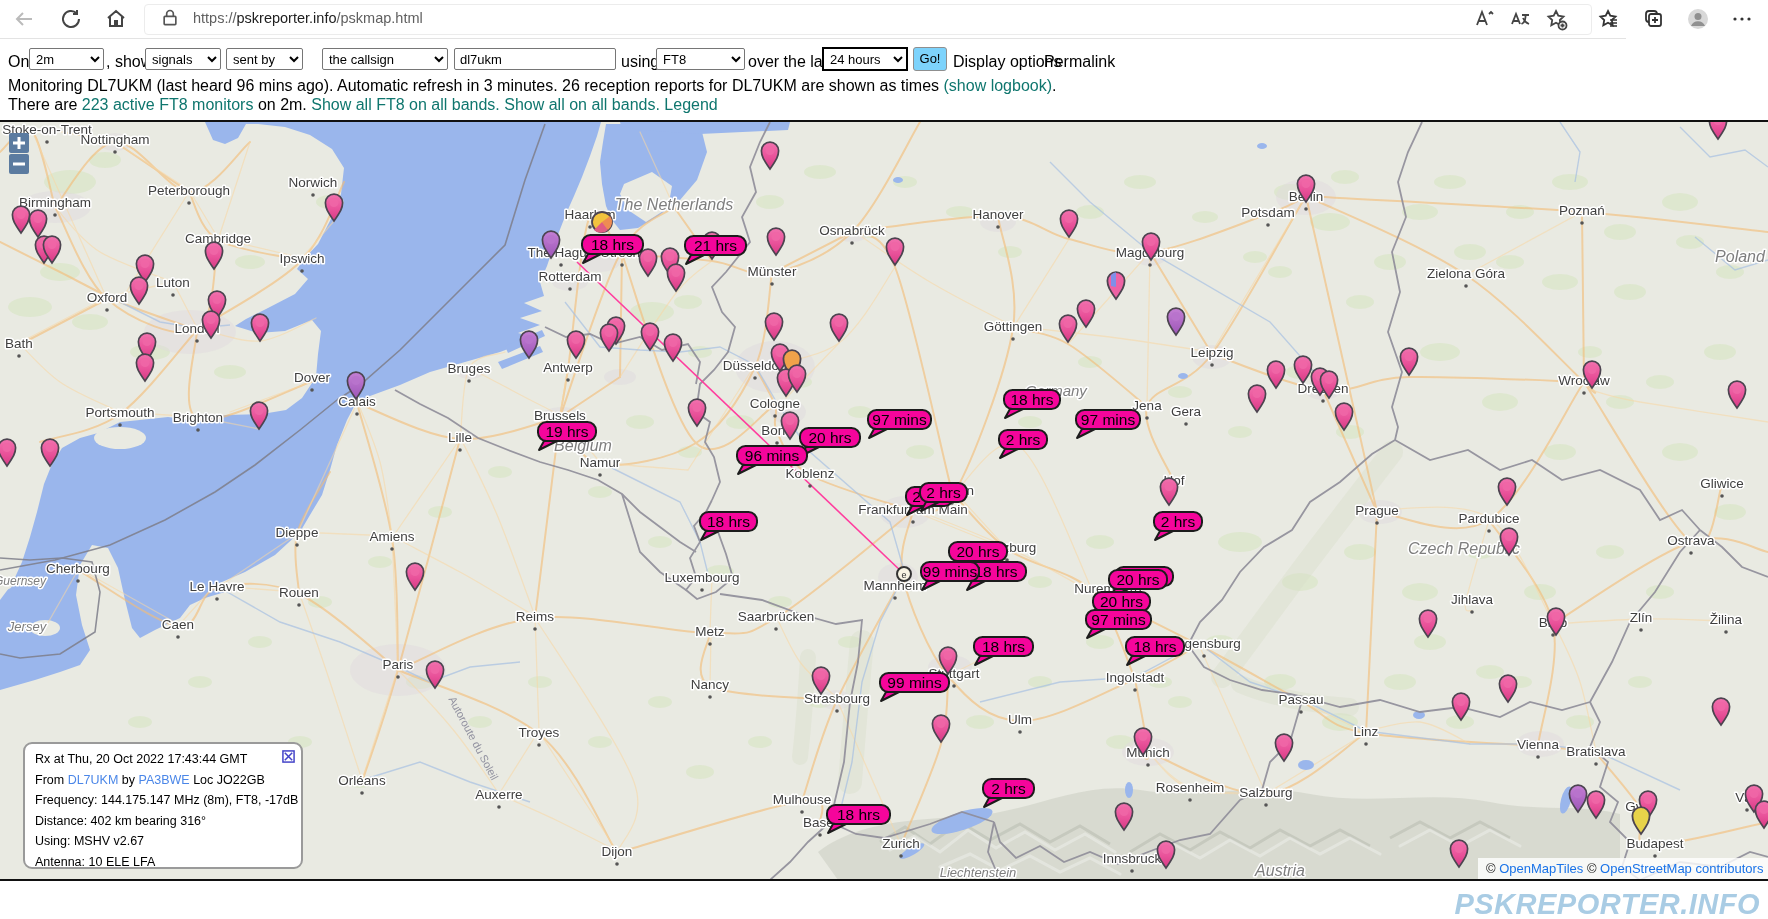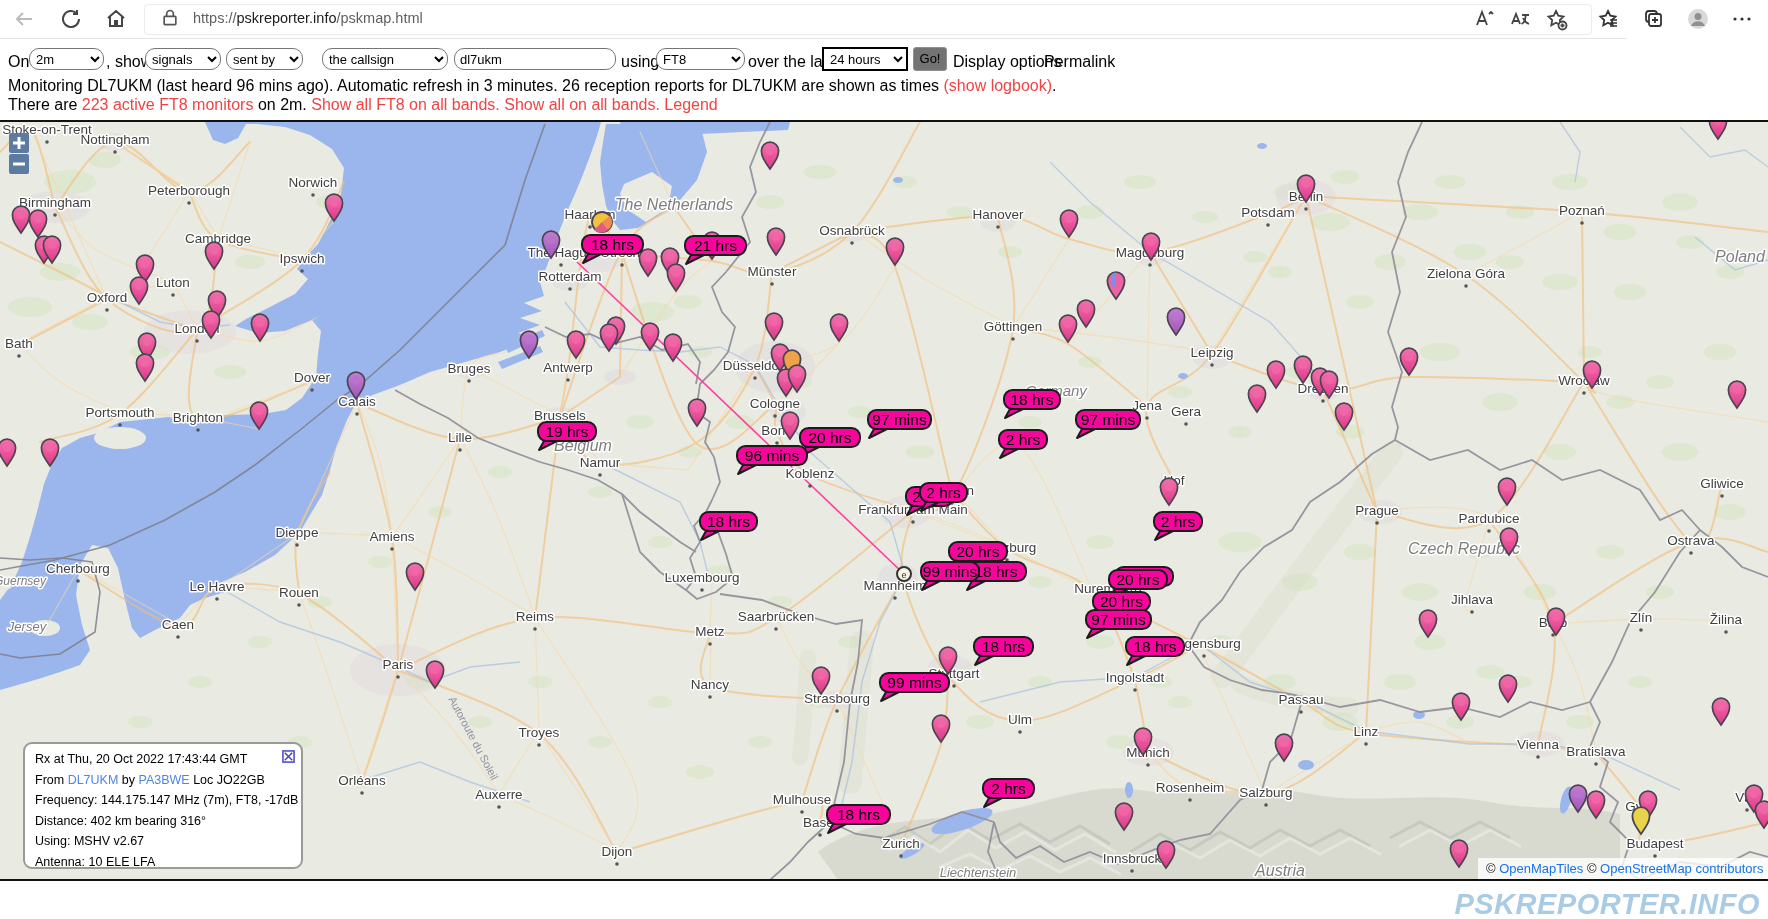--- a/index.html
+++ b/index.html
@@ -2,23 +2,23 @@
 <html><head><meta charset="utf-8"><title>Display reception reports</title>
 <style>
 *{margin:0;padding:0;box-sizing:border-box}
 html,body{width:1768px;height:919px;background:#fff;font-family:"Liberation Sans",sans-serif;overflow:hidden}
 #chrome{position:absolute;left:0;top:0;width:1626px;height:39px;background:#fff;border-bottom:1px solid #e3e3e3}
 .cicon{position:absolute;top:7px;width:24px;height:24px}
 #abar{position:absolute;left:144px;top:4px;width:1448px;height:31px;background:#fff;border:1px solid #ececec;border-radius:4px}
 #url{position:absolute;left:193px;top:10px;font-size:14.5px;color:#202020}
 #hdr{position:absolute;left:0;top:40px;width:1768px;height:82px;background:#fff}
 .lbl{position:absolute;font-size:16px;color:#000}
-select,input[type=text]{position:absolute;height:22px;font-size:13px;font-family:"Liberation Sans",sans-serif;border:1px solid #767676;border-radius:10px;background:#fff;color:#000;padding:0 2px}
-a{color:#ef4444;text-decoration:none}
-#gob{position:absolute;left:913px;top:7px;width:34px;height:24px;background:#737373;border:1px solid #8f8f8f;border-radius:3px;font-size:13px;text-align:center;line-height:22px}
+select,input[type=text]{position:absolute;height:22px;font-size:13px;font-family:"Liberation Sans",sans-serif;border:1px solid #767676;border-radius:2px;background:#fff;color:#000;padding:0 2px}
+a{color:#0f766e;text-decoration:none}
+#gob{position:absolute;left:913px;top:7px;width:34px;height:24px;background:#7dd3fc;border:1px solid #8f8f8f;border-radius:3px;font-size:13px;text-align:center;line-height:22px}
 #map{position:absolute;left:0;top:120px;width:1768px;height:761px;border-top:2px solid #111;border-bottom:2px solid #111}
 #infobox{position:absolute;left:23px;top:742px;width:280px;height:127px;background:#fff;border:2px solid #9a9a9a;border-radius:9px;padding:5px 0 4px 10px;font-size:12.5px;line-height:20.5px;color:#000;z-index:5}
 #infobox a{color:#4a86e8}
 #footer{position:absolute;left:0;top:882px;width:1768px;height:38px;background:#fff}
 #footer .line{position:absolute;left:8px;top:7px;font-size:15px;color:#000}
 #brand{position:absolute;right:8px;top:6px;font-size:29px;font-weight:bold;font-style:italic;color:#a9cce4;letter-spacing:0.5px}
 </style></head>
 <body>
 <div id="chrome">
  <svg class="cicon" style="left:12px" viewBox="0 0 24 24" fill="none" stroke="#bbb" stroke-width="2">
@@ -891,21 +891,21 @@
       <rect x="13" y="19.5" width="12" height="3" fill="#fff"></rect>
       <rect x="17.5" y="15" width="3" height="12" fill="#fff"></rect>
       <rect x="13" y="40.5" width="12" height="3" fill="#fff"></rect>
     </g>
 <rect x="1478" y="736" width="290" height="22" fill="#ffffff" opacity="0.8"></rect>
 <text x="1486" y="751" font-family="Liberation Sans, sans-serif" font-size="13" fill="#1a1a1a">© <tspan fill="#1a73e8">OpenMapTiles</tspan> © <tspan fill="#1a73e8">OpenStreetMap contributors</tspan></text>
 </svg>
 <div id="infobox">
  <div>Rx at Thu, 20 Oct 2022 17:43:44 GMT</div>
  <div>From <a>DL7UKM</a> by <a>PA3BWE</a> Loc JO22GB</div>
- <div>Frequency: 144.175.147 MHz (7m), FT8, -17dB</div>
+ <div>Frequency: 144.175.147 MHz (8m), FT8, -17dB</div>
  <div>Distance: 402 km bearing 316°</div>
  <div>Using: MSHV v2.67</div>
  <div>Antenna: 10 ELE LFA</div>
  <svg style="position:absolute;right:6px;top:6px;width:13px;height:13px" viewBox="0 0 14 14" fill="none" stroke="#4343c8" stroke-width="1.6">
       <rect x="1" y="1" width="12" height="12"></rect>
       <path d="M3 3l8 8M11 3l-8 8"></path>
     </svg>
 </div>
 <div id="footer">
  <div id="brand">PSKREPORTER.INFO</div>

